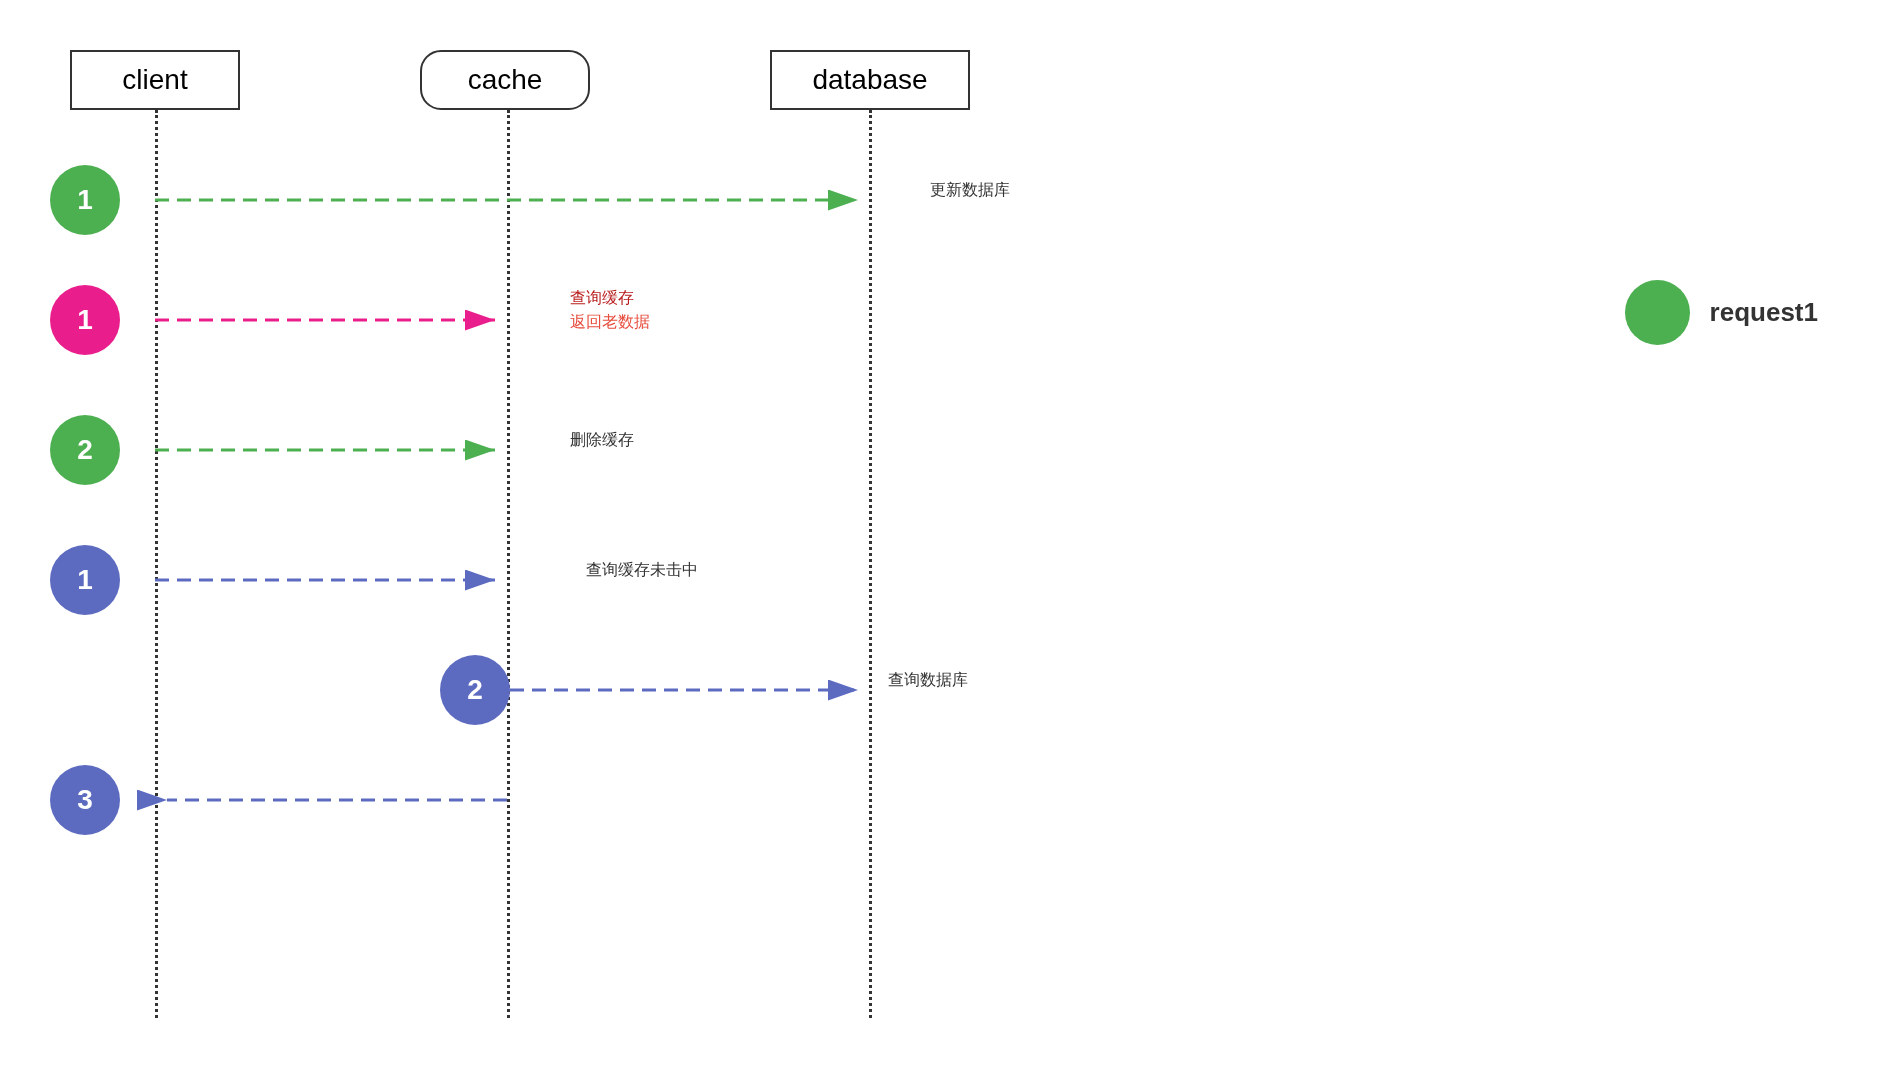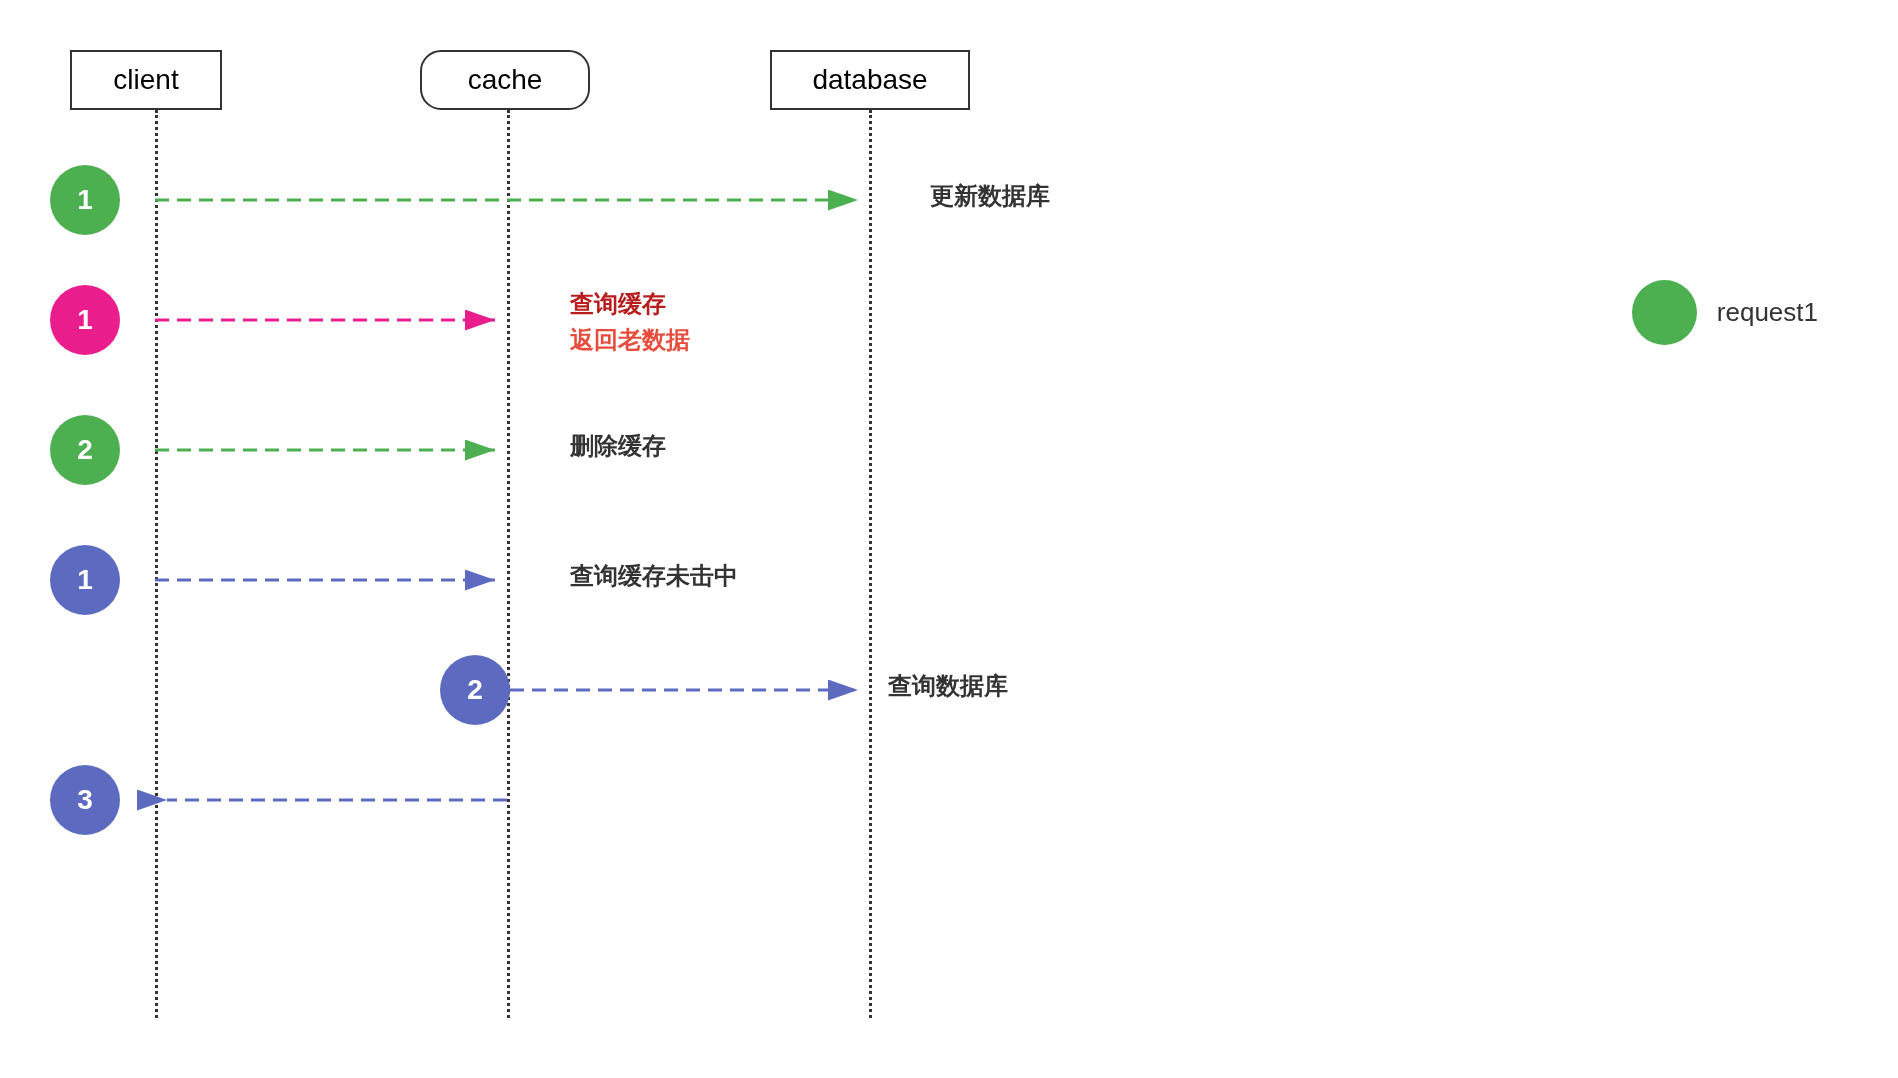--- a/index.html
+++ b/index.html
@@ -50,33 +50,34 @@
       justify-content: center;
       font-size: 28px;
       font-weight: bold;
       color: white;
       z-index: 10;
     }
 
     
     .arrow-label {
       position: absolute;
-      font-size: 24px;
-      font-weight: 700;
+      font-size: 16px;
+      font-weight: 400;
       color: #333;
     }
 
     
     .legend {
       position: absolute;
       right: 80px;
       top: 280px;
       display: flex;
       flex-direction: column;
       gap: 60px;
+      font-weight: bold;
     }
 
     .legend-item {
       display: flex;
       align-items: center;
       gap: 20px;
     }
 
     .legend-circle {
       width: 65px;
@@ -87,21 +88,21 @@
     .legend-label {
       font-size: 26px;
       color: #333;
     }
   </style>
 </head>
 <body>
 
 <div class="diagram-container">
 
-  <div class="header-box" style="left: 70px; width: 152px;">
+  <div class="header-box" style="left: 70px; width: 170px;">
     <span>client</span>
   </div>
   <div class="header-box" style="left: 420px; width: 170px; border-radius: 21px;">
     <span>cache</span>
   </div>
   <div class="header-box" style="left: 770px; width: 200px;">
     <span>database</span>
   </div>
 
   <div class="v-line" style="left: 155px;"></div>
@@ -167,21 +168,21 @@
 
   <div class="arrow-label" style="left:570px; top:286px; line-height:1.5;">
     <div style="color:#b91c1c;">查询缓存</div>
     <div style="color:#e74c3c;">返回<span style="color:#e74c3c;margin-top:8px;">老数据</span></div>
   </div>
 
   <div class="arrow-label" style="left:570px; top:430px;">
     <span>删除缓存</span>
   </div>
 
-  <div class="arrow-label" style="left:570px; top:560px;">
+  <div class="arrow-label" style="left:586px; top:560px;">
     <span>查询缓存未击中</span>
   </div>
 
   <div class="arrow-label" style="left:888px; top:670px;">
     <span>查询数据库</span>
   </div>
 
   <div class="legend">
     <div class="legend-item">
       <div class="legend-circle" style="background:#4caf50;"></div>

